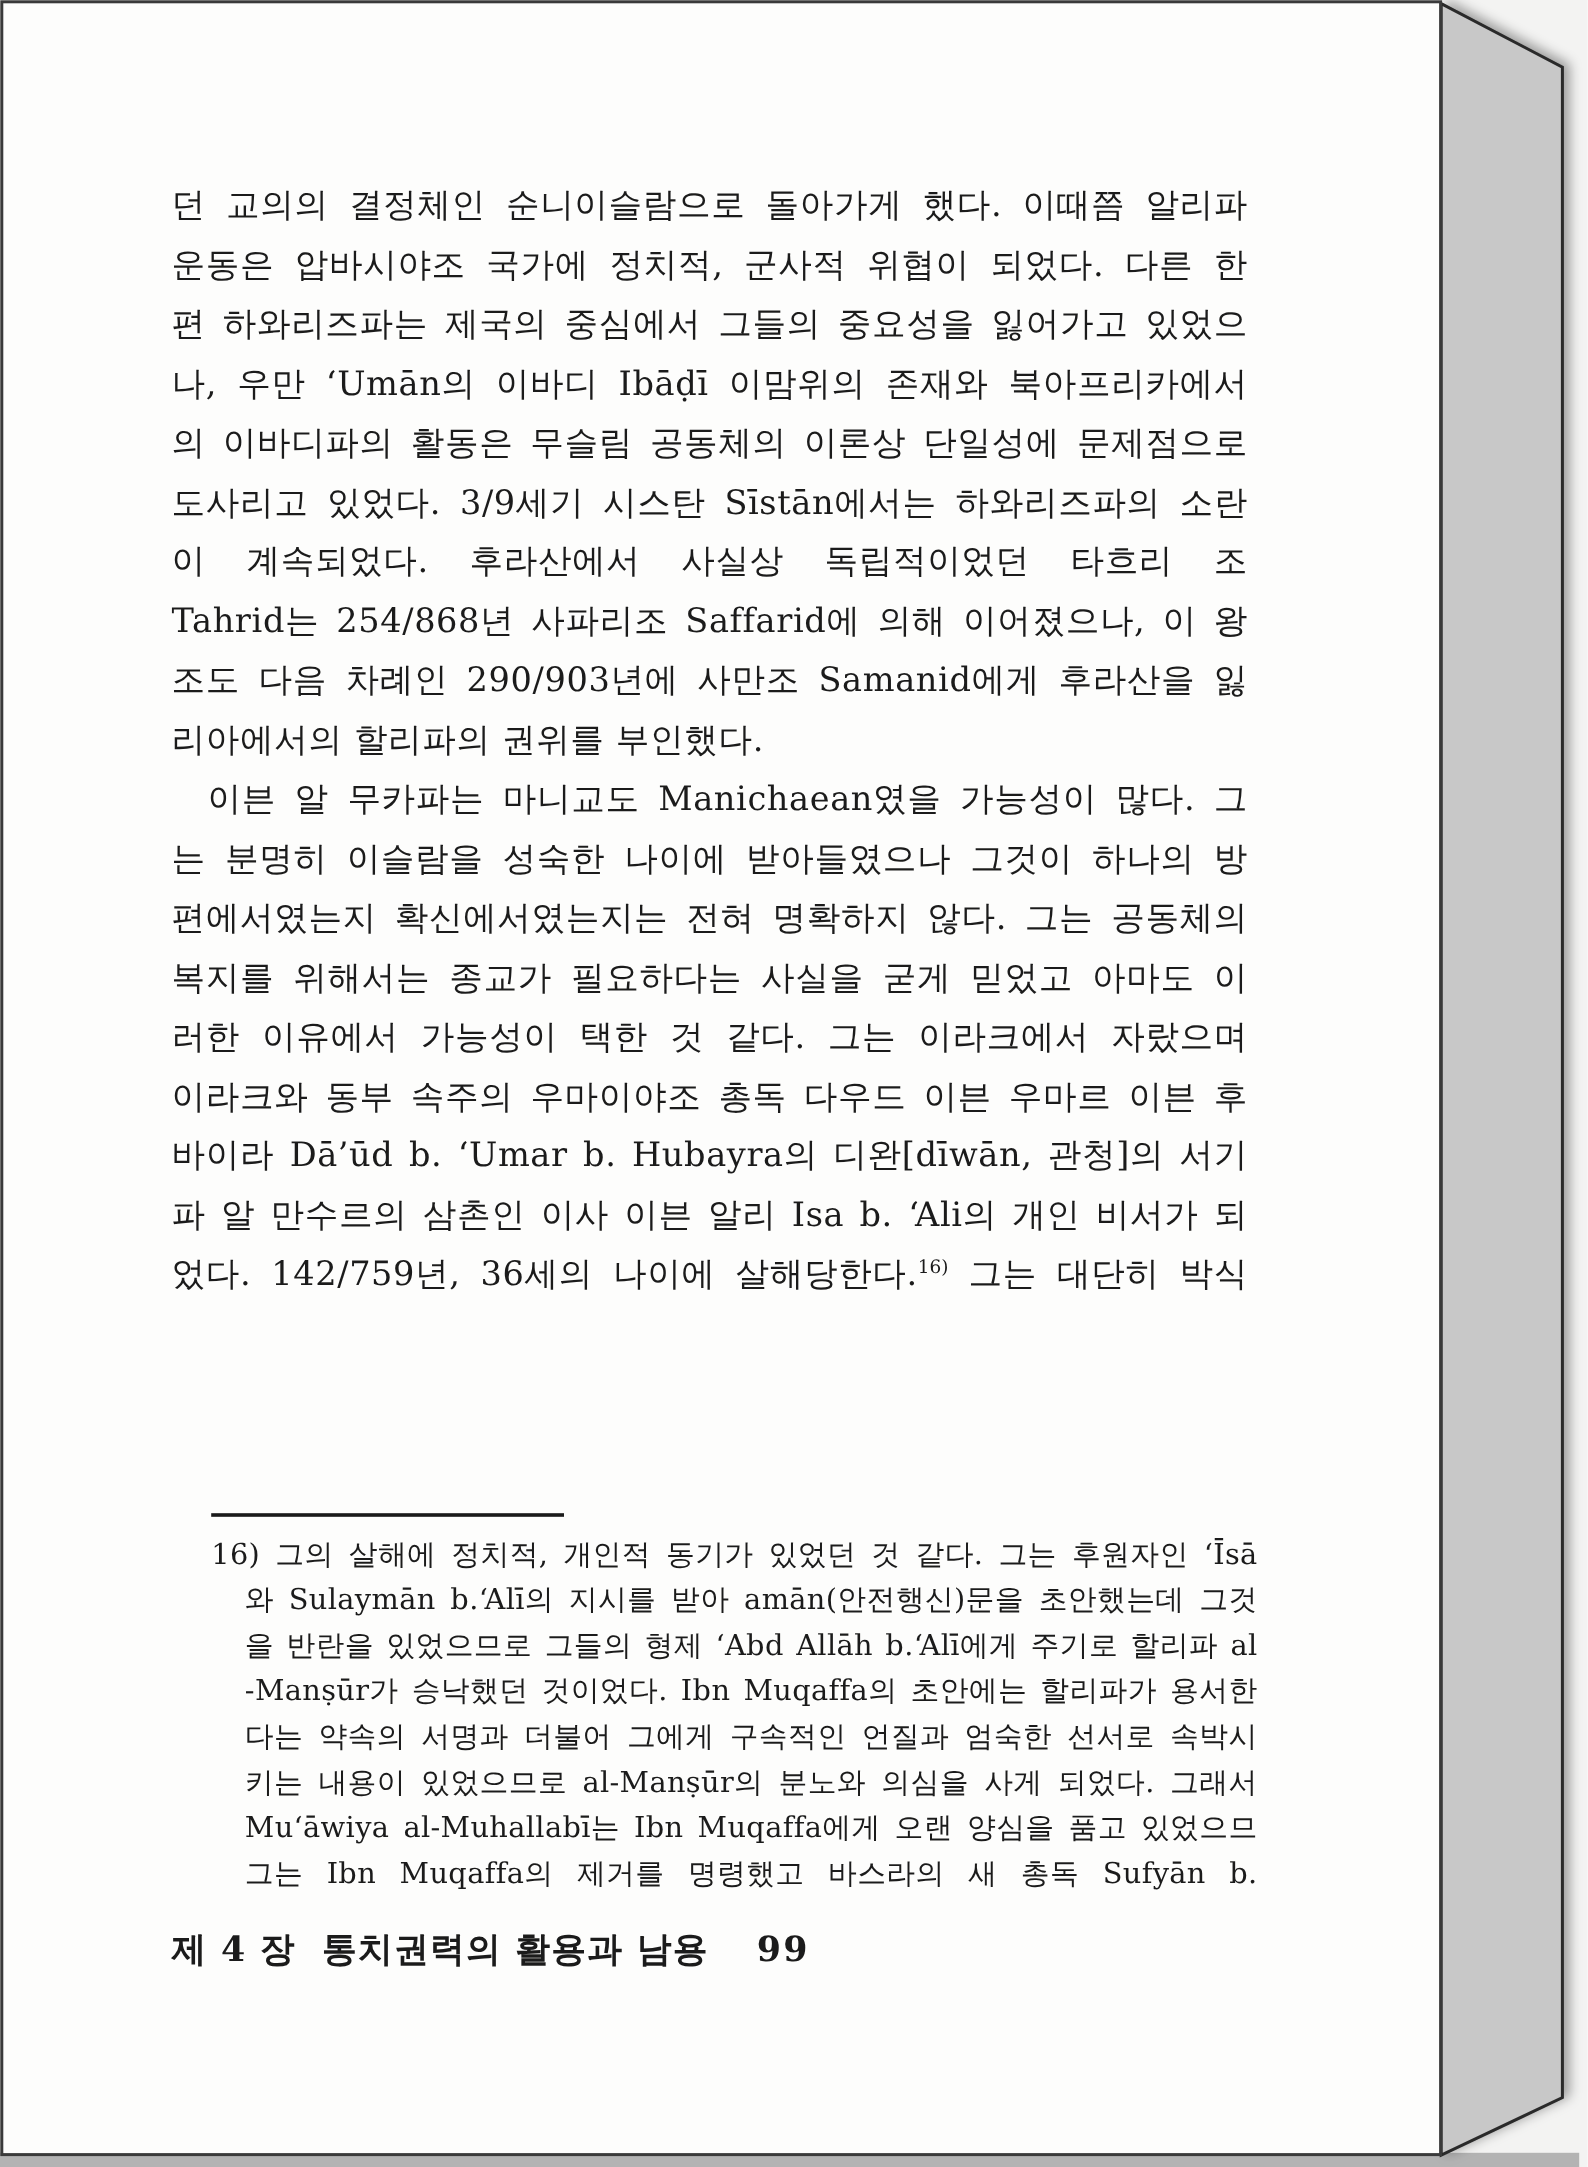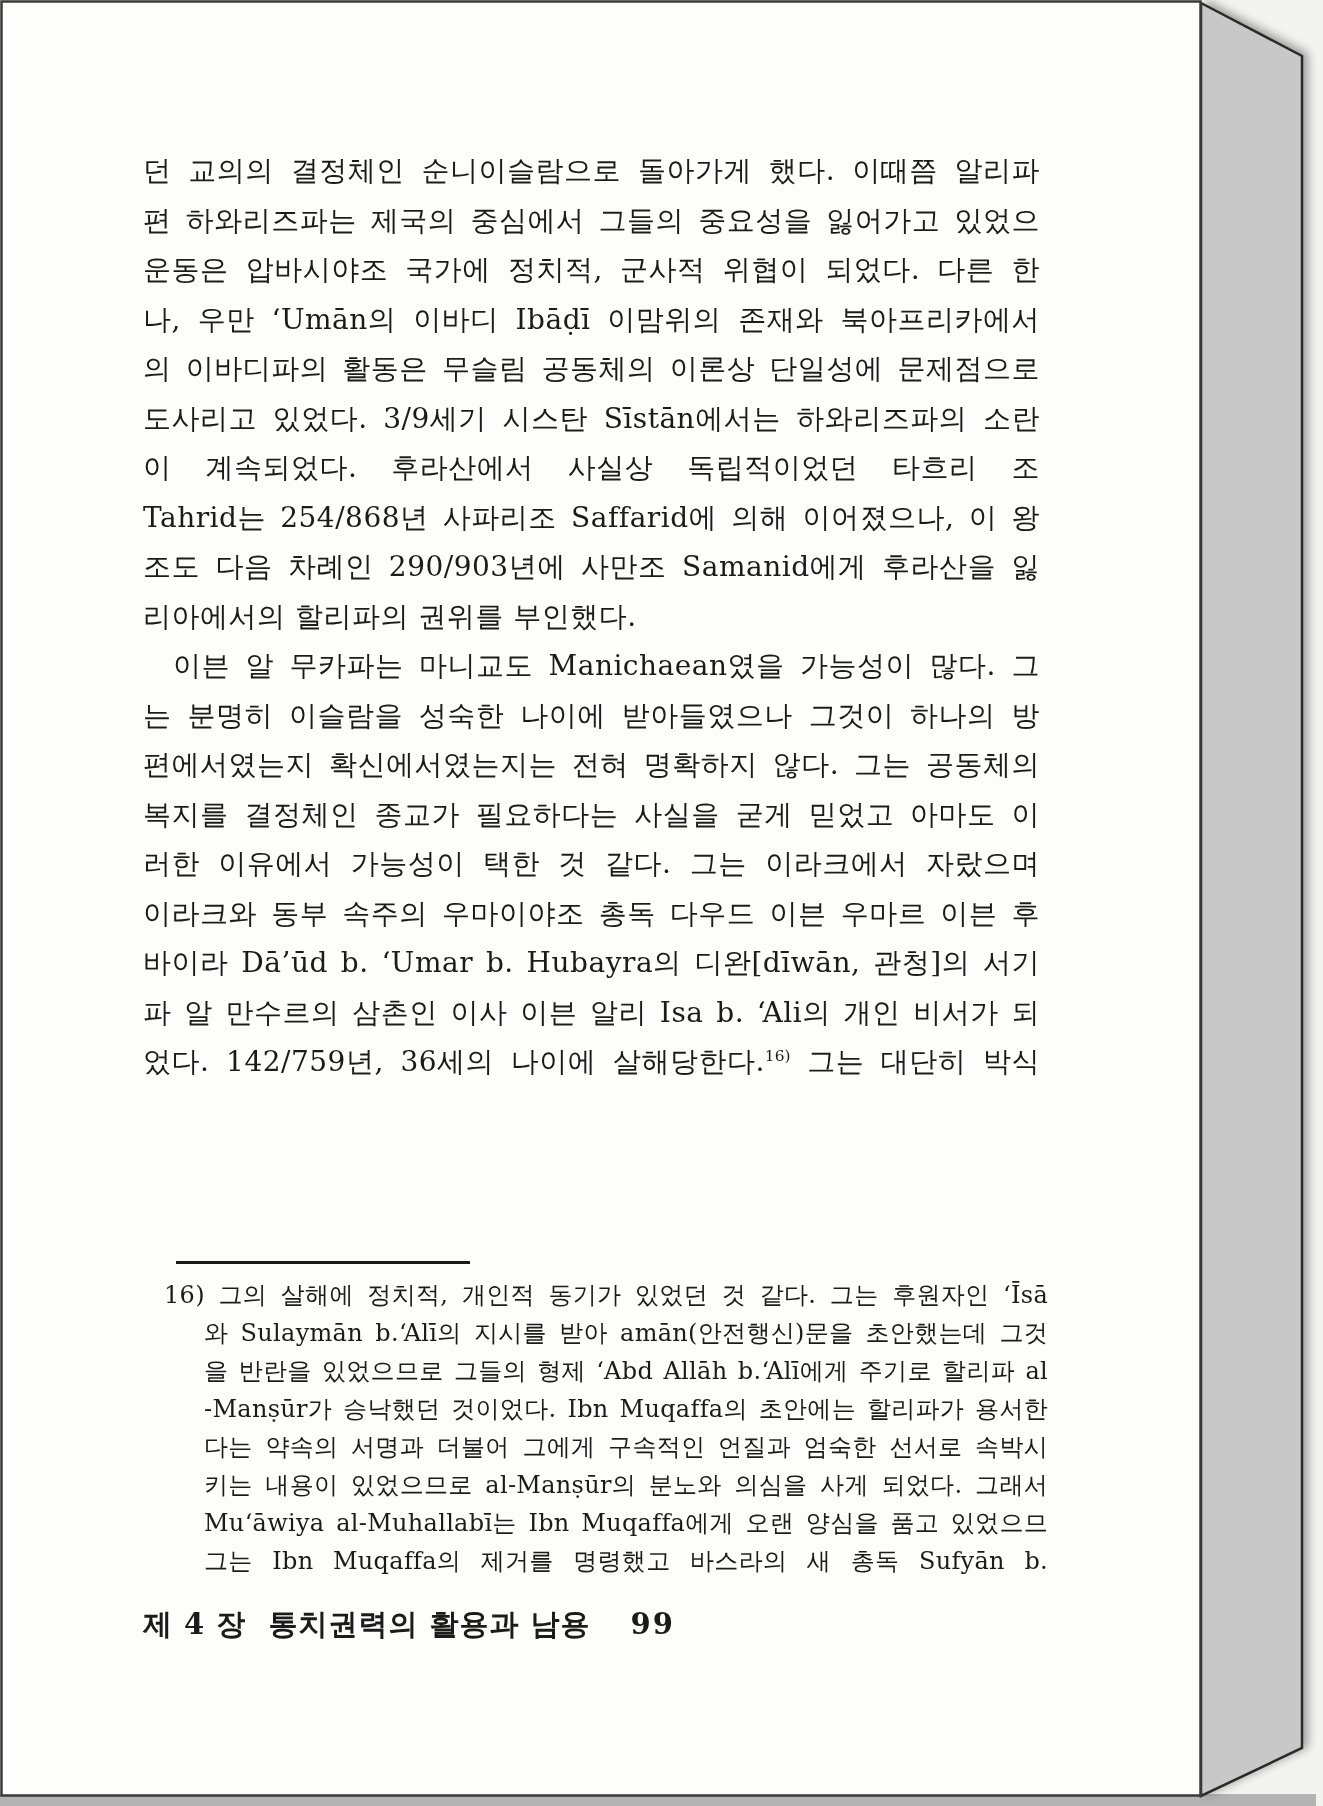--- a/index.html
+++ b/index.html
@@ -24,21 +24,21 @@
   .line sup{font-size:0.55em;line-height:0;vertical-align:super;letter-spacing:0;}
 
   
   #footnote-rule{left:176px;top:1261px;width:294px;height:3px;background:#1a1a1a;}
   #footnote{left:160px;top:1276px;width:888px;}
   .fn-line{
     font-size:24px;line-height:38px;height:38px;overflow:hidden;
     text-align:justify;text-align-last:justify;
     margin-left:44px;letter-spacing:0.3px;
   }
-  .fn-line:first-child{margin-left:4px;}
+  .fn-line:first-child{margin-left:16px;}
 
   
   #page-footer{
     left:143px;top:1602px;width:897px;
     font-size:29px;font-weight:bold;letter-spacing:1px;line-height:44px;
   }
   #page-footer .chap{margin-right:22px;}
   #page-footer .pnum{margin-left:40px;letter-spacing:2px;}
 </style>
 </head>
@@ -51,35 +51,35 @@
     </filter>
   </defs>
   <rect x="0" y="1794" width="1316" height="12" fill="#b3b3b3"></rect>
   <path d="M1201,3 L1302,56 L1302,1748 L1201,1796 Z" fill="#c8c8c8" stroke="#2b2b2b" stroke-width="2.5" filter="url(#edgeShadow)"></path>
   <rect x="1.5" y="1.5" width="1199" height="1794" fill="#fdfdfc" stroke="#3a3a3a" stroke-width="2.5"></rect>
 </svg>
 
 <div class="layer" id="body-text">
   <div>
       <div class="line">던 교의의 결정체인 순니이슬람으로 돌아가게 했다. 이때쯤 알리파</div>
+      <div class="line">운동은 압바시야조 국가에 정치적, 군사적 위협이 되었다. 다른 한</div>
       <div class="line">편 하와리즈파는 제국의 중심에서 그들의 중요성을 잃어가고 있었으</div>
-      <div class="line">운동은 압바시야조 국가에 정치적, 군사적 위협이 되었다. 다른 한</div>
       <div class="line">나, 우만 ‘Umān의 이바디 Ibāḍī 이맘위의 존재와 북아프리카에서</div>
       <div class="line">의 이바디파의 활동은 무슬림 공동체의 이론상 단일성에 문제점으로</div>
       <div class="line">도사리고 있었다. 3/9세기 시스탄 Sīstān에서는 하와리즈파의 소란</div>
       <div class="line">이 계속되었다. 후라산에서 사실상 독립적이었던 타흐리 조</div>
       <div class="line">Tahrid는 254/868년 사파리조 Saffarid에 의해 이어졌으나, 이 왕</div>
       <div class="line">조도 다음 차례인 290/903년에 사만조 Samanid에게 후라산을 잃</div>
       <div class="line short">리아에서의 할리파의 권위를 부인했다.</div>
     </div>
   <div>
       <div class="line indent">이븐 알 무카파는 마니교도 Manichaean였을 가능성이 많다. 그</div>
       <div class="line">는 분명히 이슬람을 성숙한 나이에 받아들였으나 그것이 하나의 방</div>
       <div class="line">편에서였는지 확신에서였는지는 전혀 명확하지 않다. 그는 공동체의</div>
-      <div class="line">복지를 결정체인 종교가 필요하다는 사실을 굳게 믿었고 아마도 이</div>
+      <div class="line">복지를 위해서는 종교가 필요하다는 사실을 굳게 믿었고 아마도 이</div>
       <div class="line">러한 이유에서 가능성이 택한 것 같다. 그는 이라크에서 자랐으며</div>
       <div class="line">이라크와 동부 속주의 우마이야조 총독 다우드 이븐 우마르 이븐 후</div>
       <div class="line">바이라 Dā’ūd b. ‘Umar b. Hubayra의 디완[dīwān, 관청]의 서기관</div>
       <div class="line">파 알 만수르의 삼촌인 이사 이븐 알리 Isa b. ‘Ali의 개인 비서가 되</div>
       <div class="line">었다. 142/759년, 36세의 나이에 살해당한다.<sup>16)</sup> 그는 대단히 박식</div>
     </div>
 </div>
 
 <div class="layer" id="footnote-rule"></div>
 <div class="layer" id="footnote">

